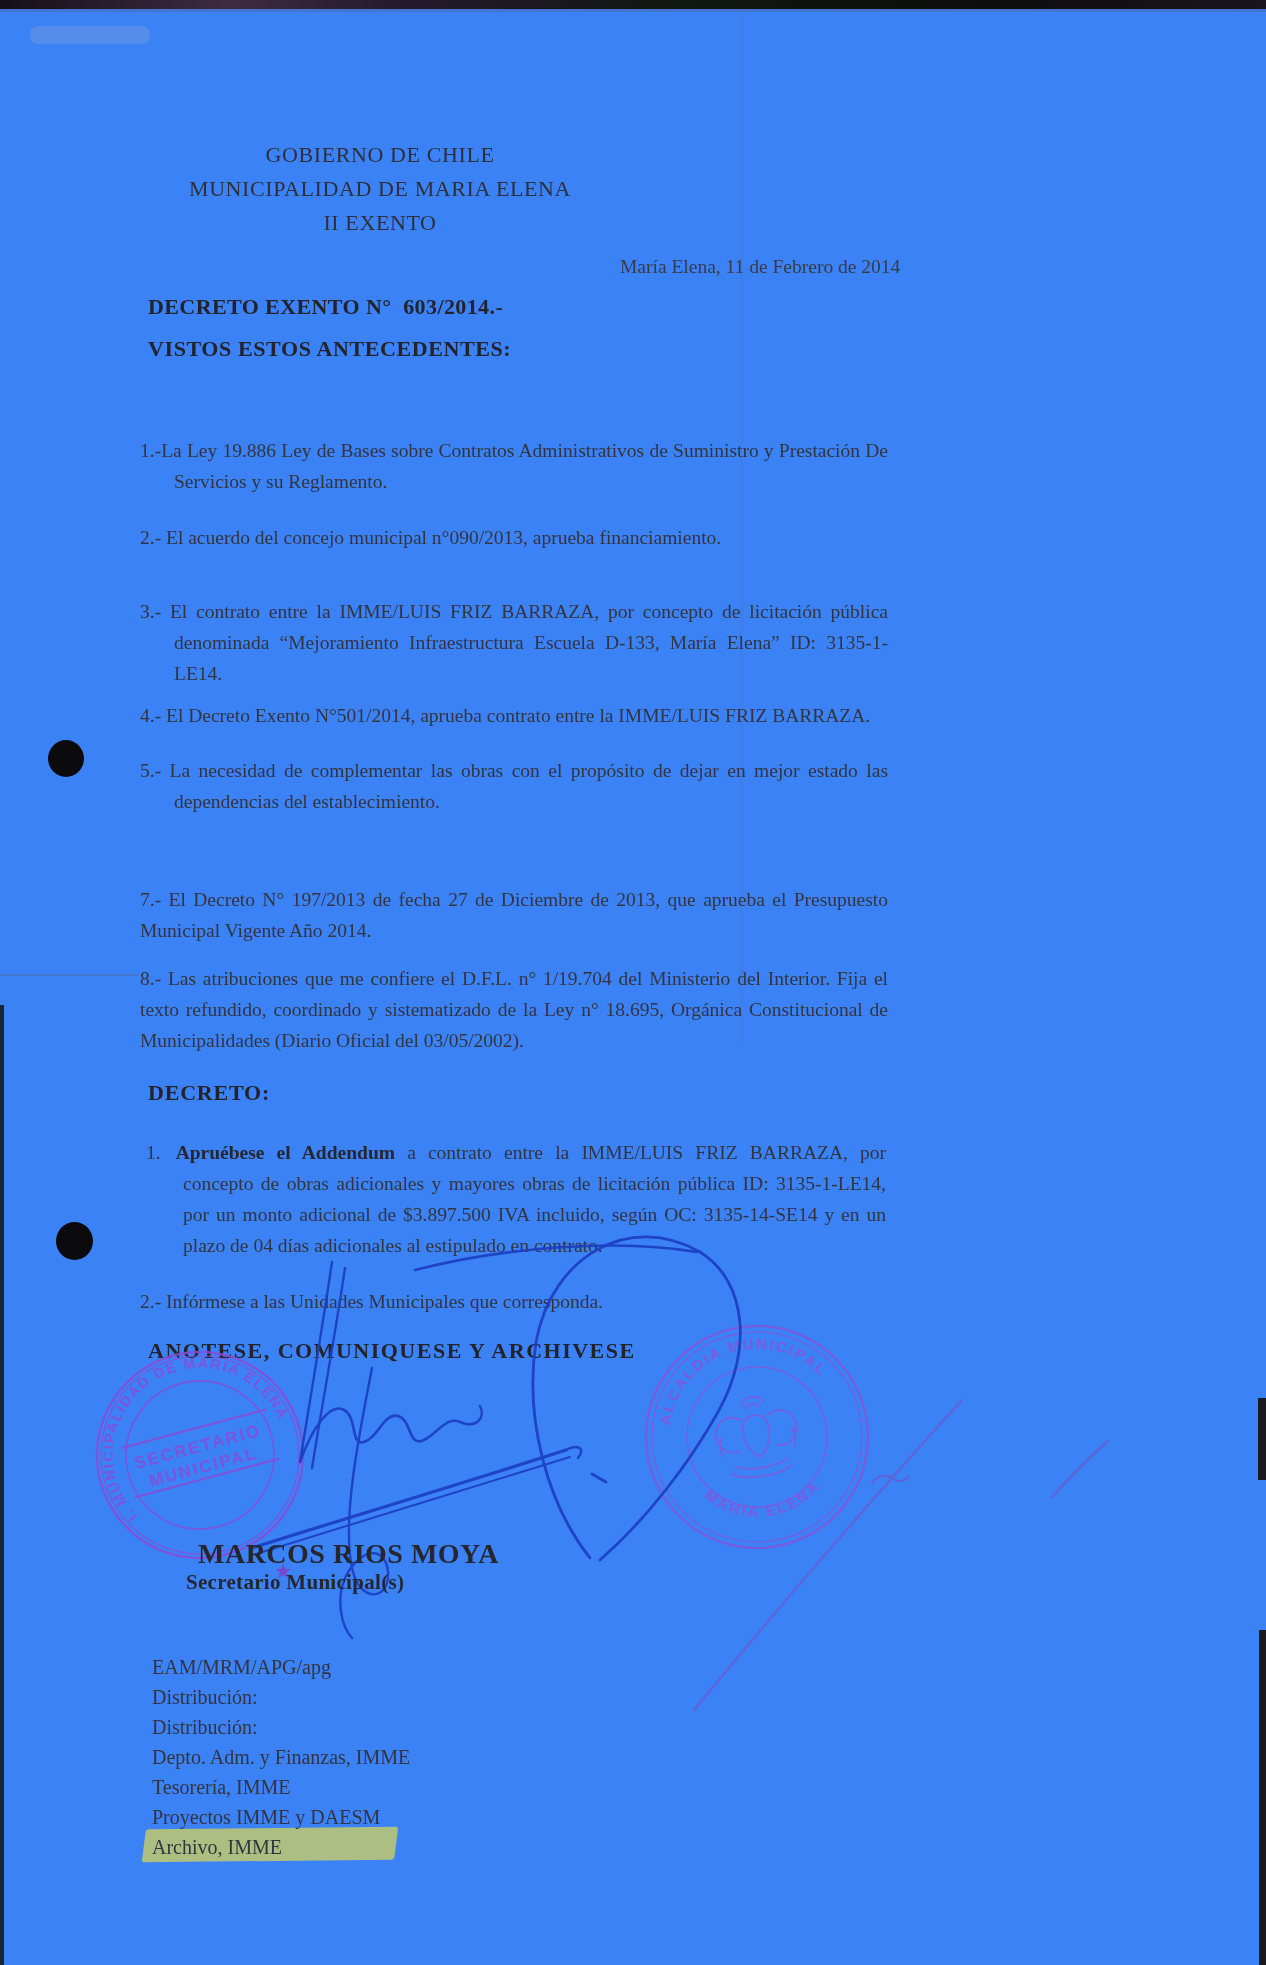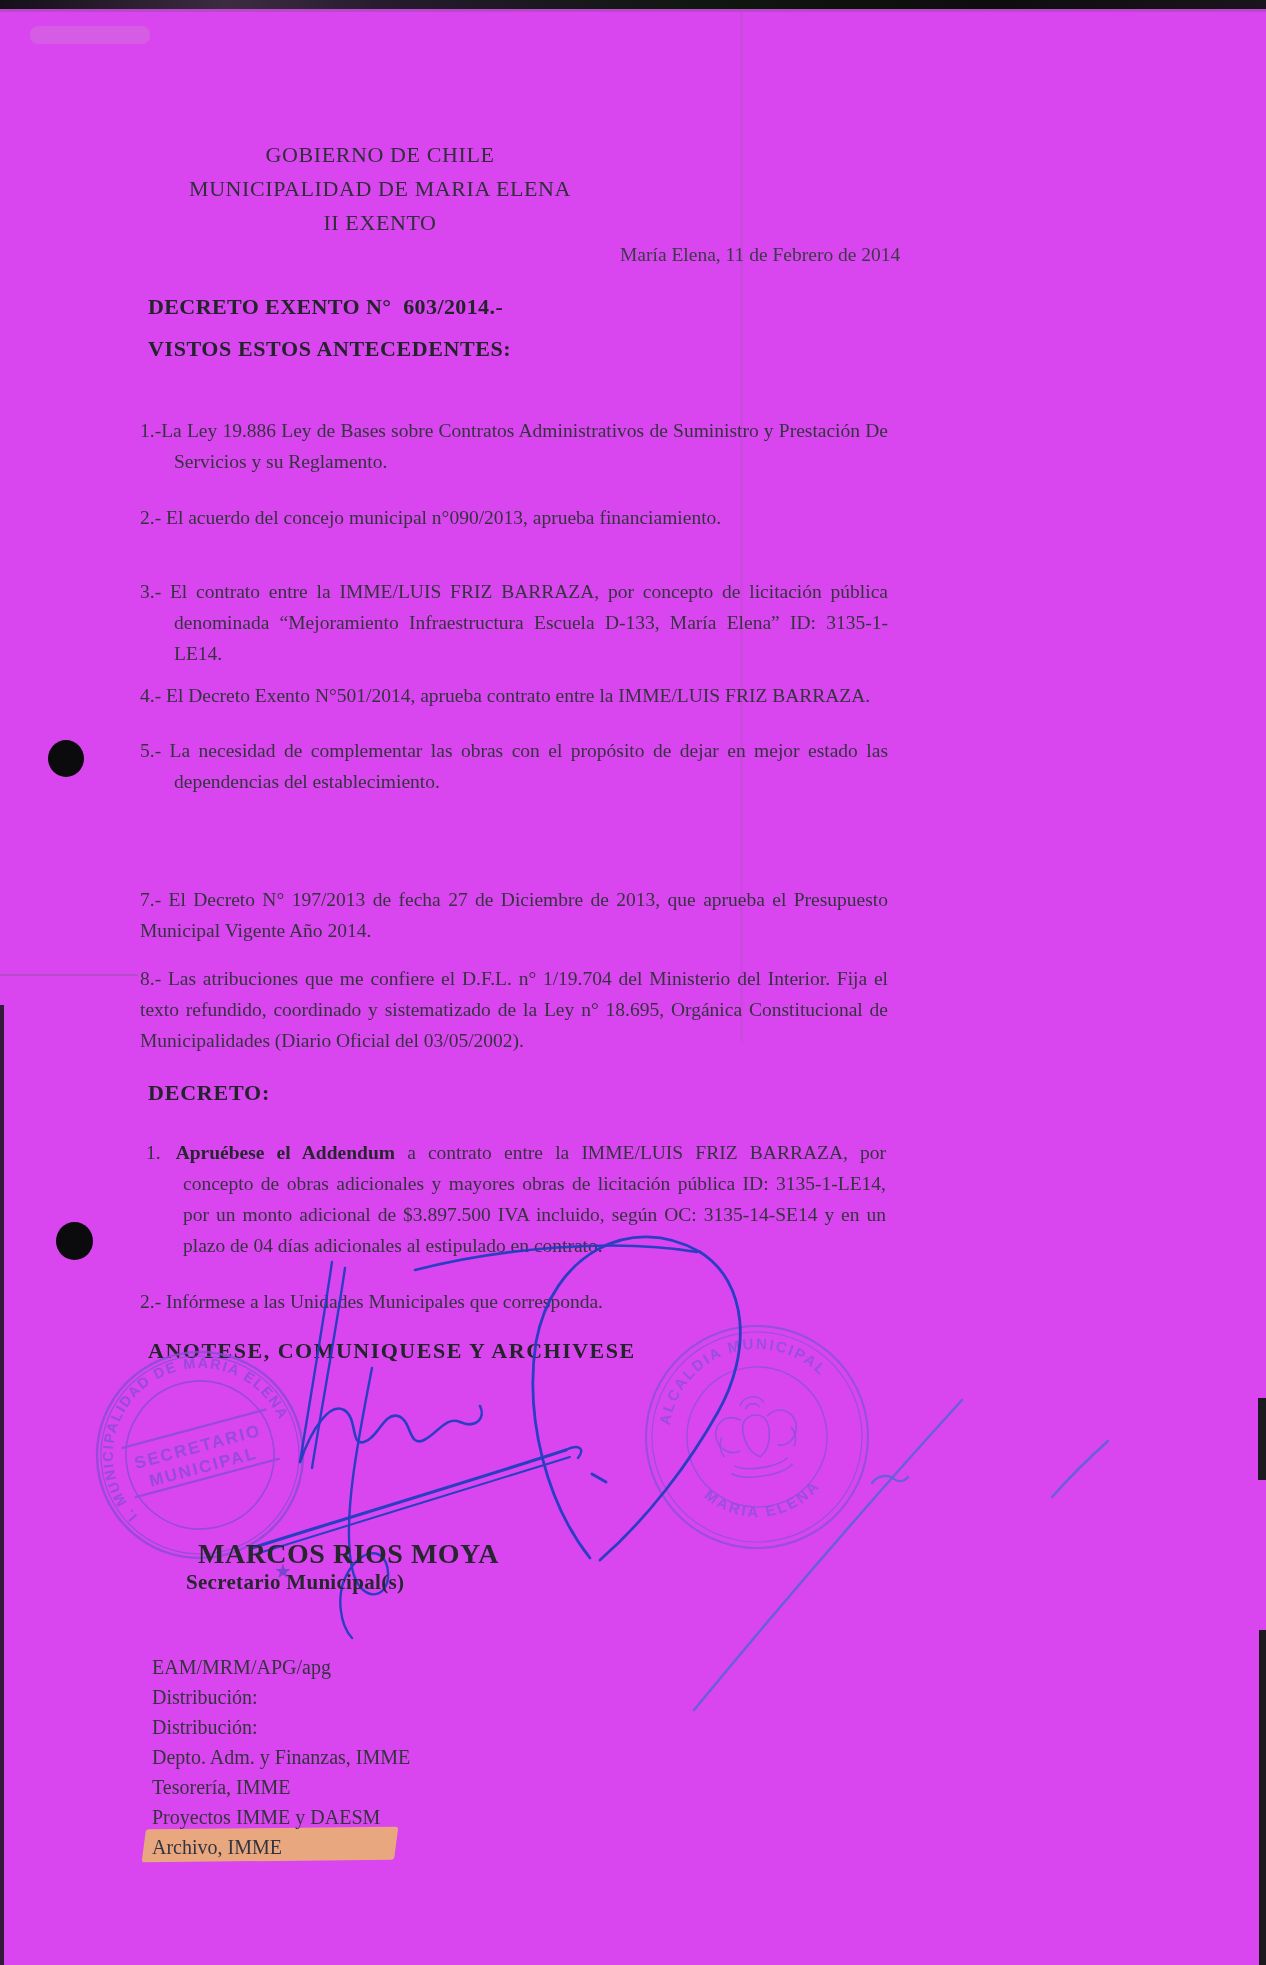--- a/index.html
+++ b/index.html
@@ -1,37 +1,37 @@
 <!DOCTYPE html>
 <html><head>
 <meta charset="utf-8">
 <style>
   html,body{margin:0;padding:0;background:#ffffff;}
   #canvas{
     position:relative;width:1266px;height:1965px;overflow:hidden;
-    background:#d946ef;
+    background:#3b82f6;
     font-family:"Liberation Serif","DejaVu Serif",serif;
     color:#35353f;
     text-decoration:underline;
   }
   .abs{position:absolute;}
   
   .top-band{left:0;top:0;width:1266px;height:9px;
     background:linear-gradient(to right,#141018,#3d2b42 18%,#241a2c 32%,#101710 55%,#0d0d0d 78%,#1a141c);}
   .top-band2{left:0;top:9px;width:1266px;height:3px;background:rgba(90,80,95,.25);}
   
   .hdr{width:470px;left:145px;text-align:center;font-size:22px;letter-spacing:.6px;color:#2f2f3a;}
-  .date-line{left:620px;top:244px;font-size:19.5px;color:#3a3a46;}
+  .date-line{left:620px;top:256px;font-size:19.5px;color:#3a3a46;}
   .h-bold{font-weight:bold;color:#23232c;font-size:22px;}
   .decree-no{left:148px;top:294px;letter-spacing:.4px;white-space:pre-wrap;}
   .vistos{left:148px;top:336px;letter-spacing:.6px;}
   
   .item{left:140px;width:748px;font-size:19.5px;line-height:31px;text-align:justify;color:#34343f;}
   .item p{margin:0;}
-  .hang p{padding-left:34px;text-indent:-34px;}
+  .hang p{padding-left:34px;text-indent:-34px;margin-top:20px;}
   .num{color:#34343f;}
   .decreto-h{left:148px;top:1080px;letter-spacing:.8px;}
   .d-item{left:146px;width:740px;font-size:19.5px;line-height:31px;text-align:justify;color:#34343f;}
   .d-item p{margin:0;padding-left:37px;text-indent:-37px;}
   .d-item .num{margin-right:15px;}
   .d-item b{color:#26262f;}
   .closing{left:148px;top:1338px;font-size:22px;letter-spacing:1.5px;}
   
   .sig-name{font-weight:bold;font-size:28px;color:#26262f;letter-spacing:.5px;}
   .sig-title{font-weight:bold;font-size:20px;color:#26262f;letter-spacing:.3px;}

